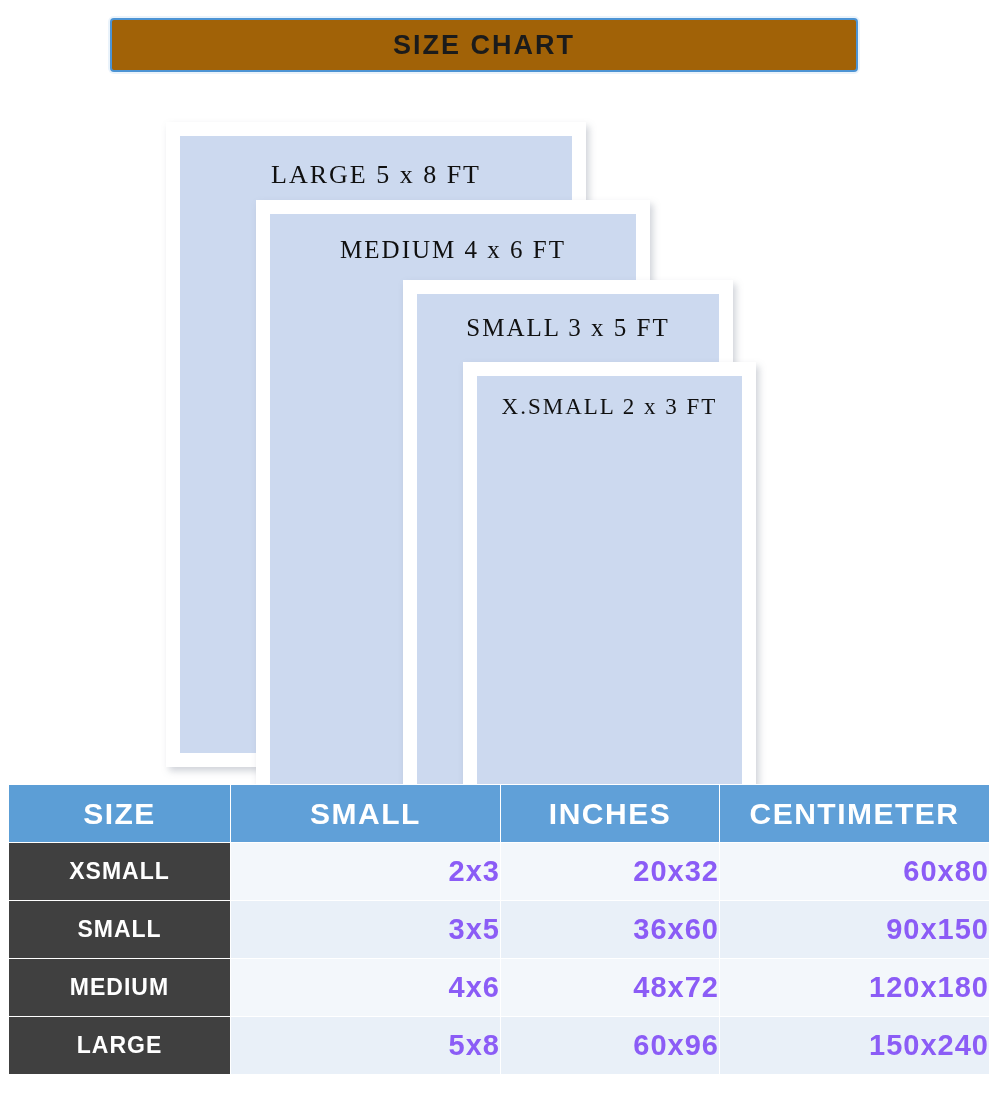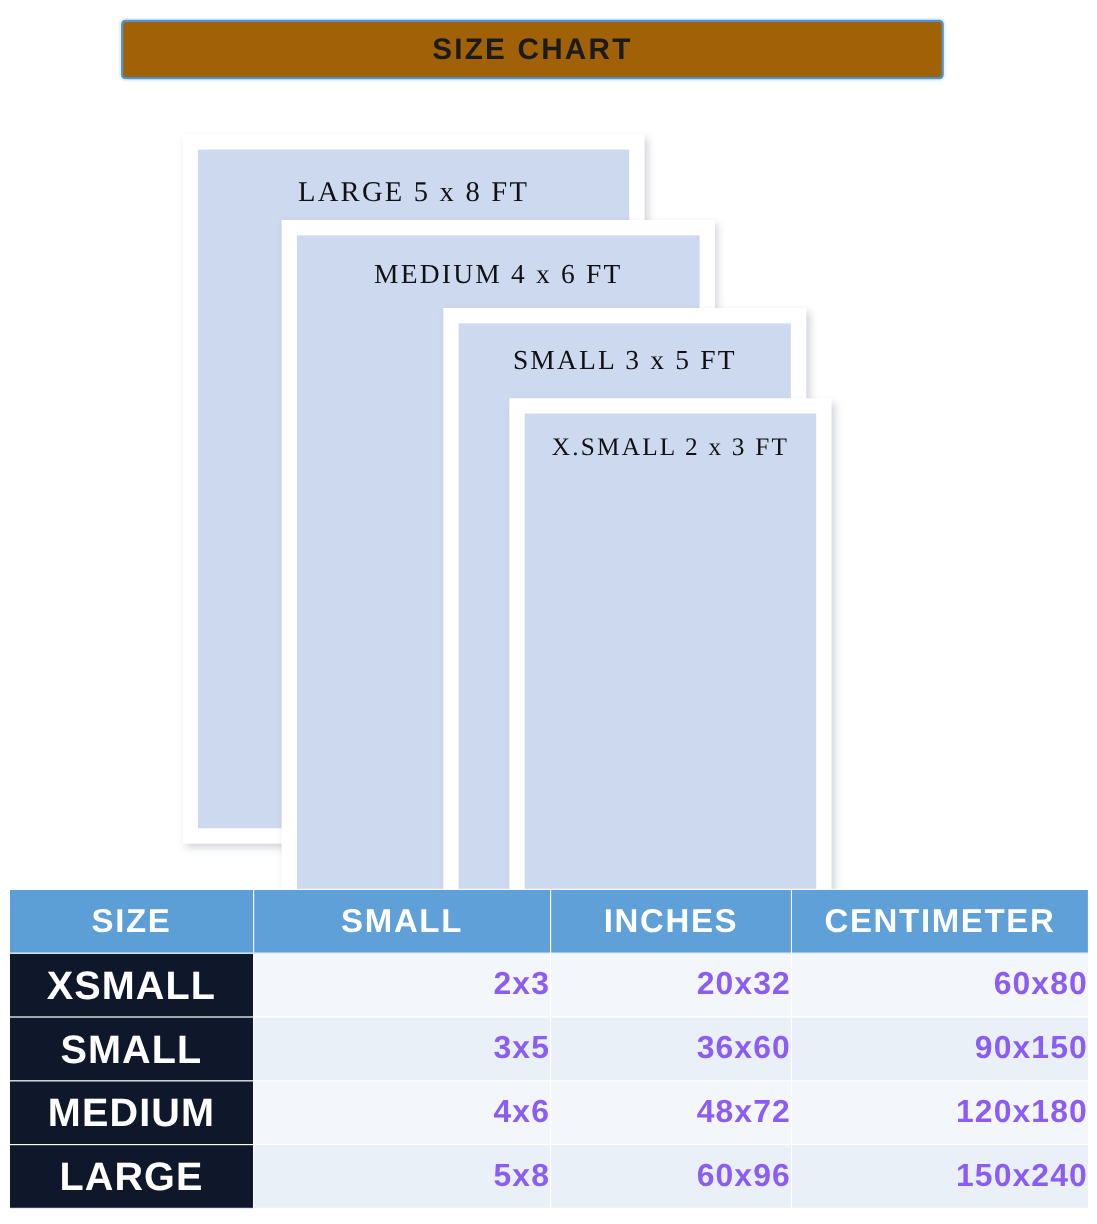--- a/index.html
+++ b/index.html
@@ -81,21 +81,21 @@
 
   #panel-large  .plabel { top: 38px; font-size: 26px; }
   #panel-medium .plabel { top: 36px; font-size: 25px; }
   #panel-small  .plabel { top: 34px; font-size: 25px; }
   #panel-xsmall .plabel { top: 32px; font-size: 23px; }
 
   
   #size-table {
     position: absolute;
     left: 8px;
-    top: 808px;
+    top: 784px;
     width: 981px;
     border-collapse: collapse;
     table-layout: fixed;
   }
   #size-table th, #size-table td {
     border: 1px solid #ffffff;
     height: 57px;
     text-align: center;
     vertical-align: middle;
     font-family: "Liberation Sans", sans-serif;
@@ -105,23 +105,23 @@
     padding: 0;
   }
   #size-table thead th {
     background: #60a0d8;
     color: #ffffff;
     font-size: 30px;
     letter-spacing: 1.5px;
   }
   #size-table thead th:first-child { background: #5c9ed6; }
   #size-table tbody td.size-cell {
-    background: #0f172a;
+    background: #404040;
     color: #ffffff;
-    font-size: 36px;
+    font-size: 23px;
     letter-spacing: 1px;
   }
   #size-table tbody td.val {
     background: #f3f7fb;
     color: #8b5cf6;
     font-size: 29px;
     text-align: right;
   }
   #size-table tbody tr:nth-child(even) td.val {
     background: #e9f0f8;

